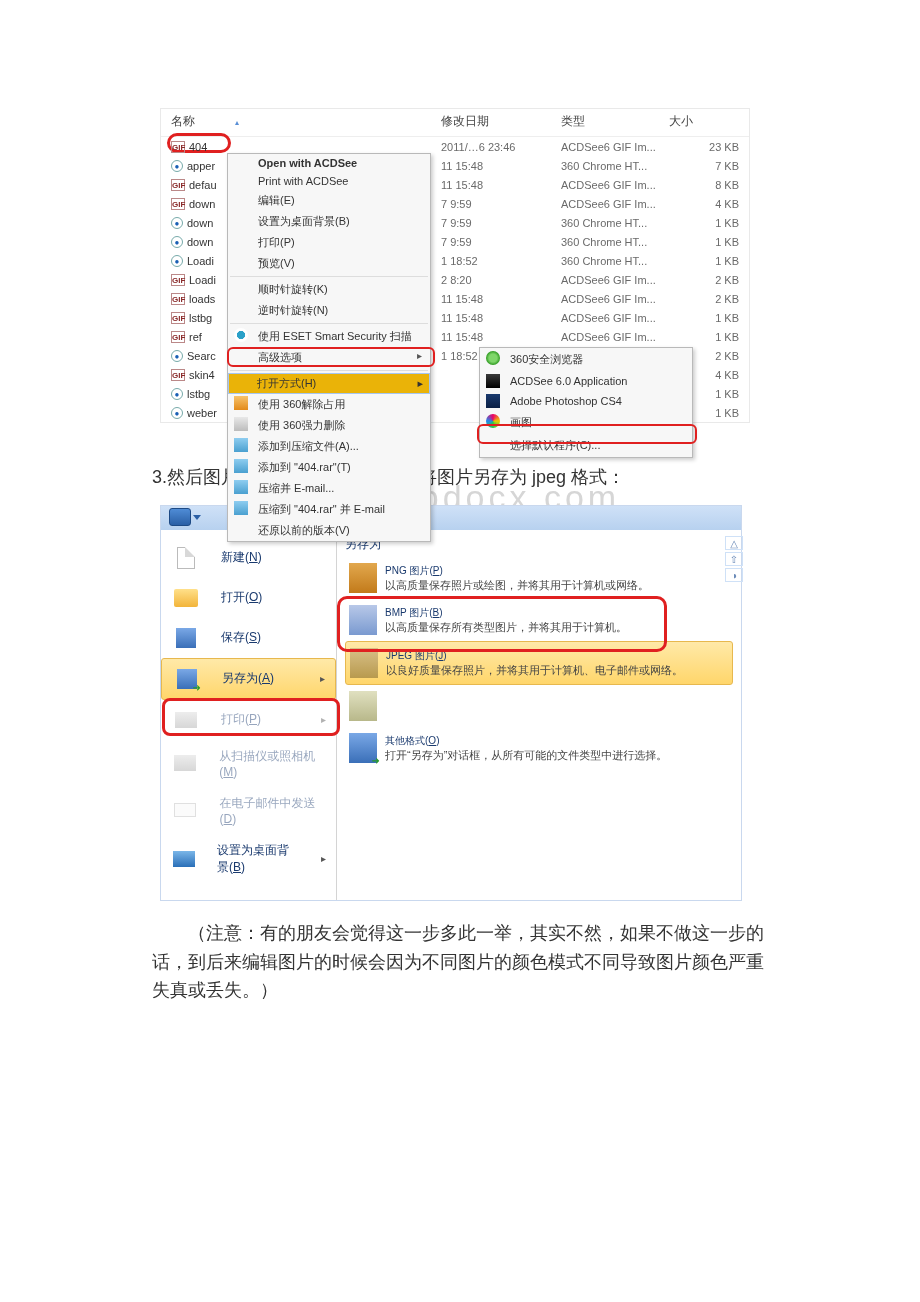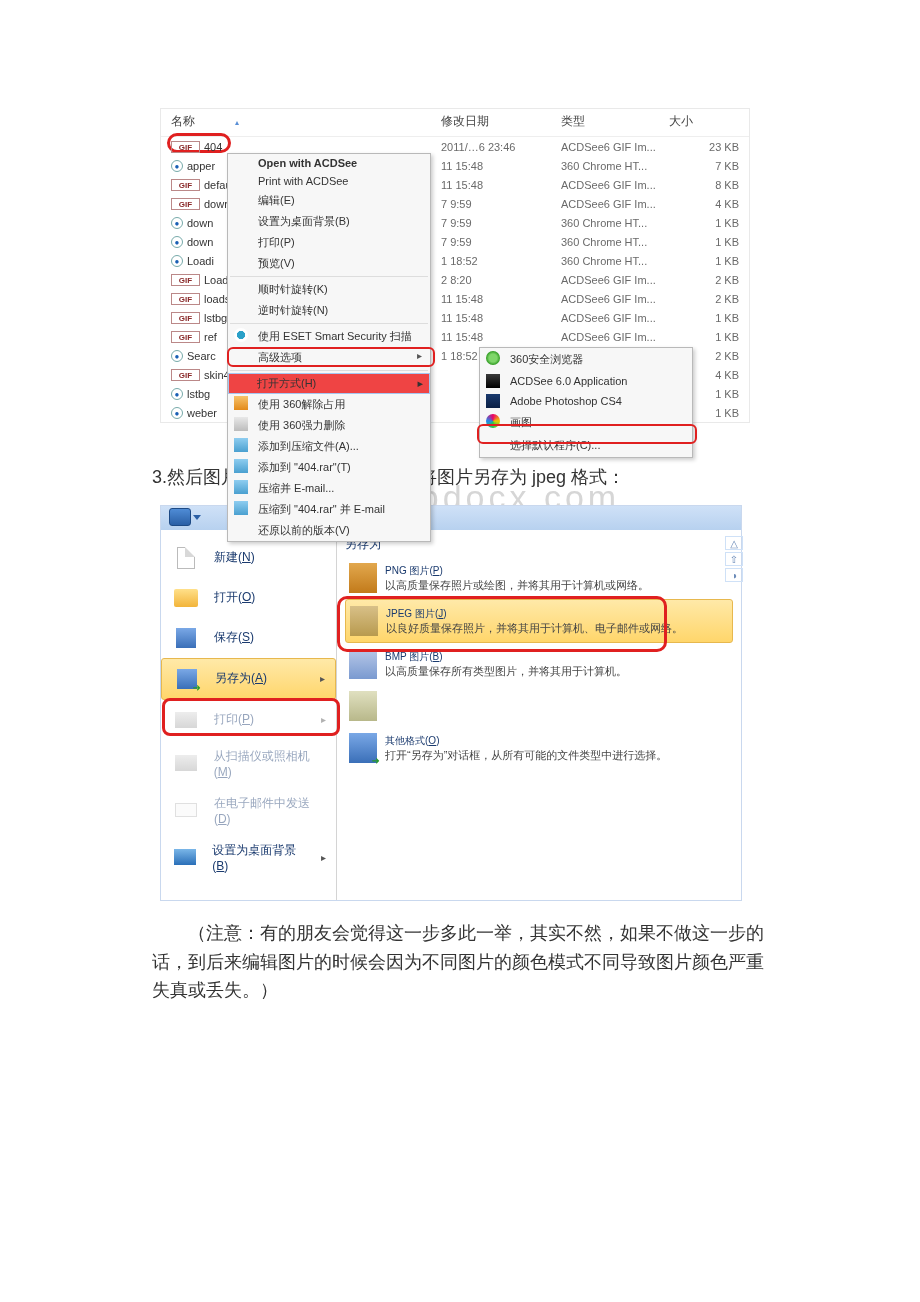--- a/index.html
+++ b/index.html
@@ -41,21 +41,21 @@
       font-size: 11px;
       color: #6a6a6a;
       padding: 2px 0 2px 10px;
       align-items: center;
       height: 19px;
     }
     .file-row .fname { display: flex; align-items: center; gap: 4px; color: #333; }
     .file-row .fsize { text-align: right; padding-right: 10px; }
     .gif-ico, .html-ico {
       display: inline-block;
-      width: 29px; height: 12px;
+      width: 14px; height: 12px;
       font-size: 8px;
       line-height: 12px;
       text-align: center;
       border: 1px solid #999;
       font-weight: bold;
     }
     .gif-ico { color: #8a2a2a; border-color: #b88; }
     .html-ico { color: #1a5fb4; border-color: #7aa; border-radius: 50%; width: 12px; }
 
     .red-circle-404 {
@@ -78,21 +78,21 @@
       box-shadow: 2px 2px 4px rgba(0,0,0,.2);
       font-size: 11px;
       z-index: 5;
     }
     .ctx-menu .mi {
       padding: 3px 8px 3px 30px;
       position: relative;
       white-space: nowrap;
     }
     .ctx-menu .hl {
-      background: #ef4444;
+      background: #eab308;
       border: 1px solid #a6c6f0;
       display: flex;
       justify-content: space-between;
       align-items: center;
       padding: 2px 6px 2px 28px;
     }
     .ctx-menu .sep { border-top: 1px solid #ddd; margin: 2px 2px; }
     .ctx-menu .sub-arrow::after { content: "▸"; float: right; color: #555; font-size: 10px; }
     .ctx-menu .mi-icon {
       position: absolute; left: 6px; top: 2px;
@@ -201,21 +201,21 @@
       height: 370px;
     }
     .fm-left {
       width: 176px;
       border-right: 1px solid #d4d4d4;
       padding: 8px 0;
     }
     .fm-left .li {
       display: flex;
       align-items: center;
-      gap: 15px;
+      gap: 22px;
       padding: 8px 10px 8px 12px;
       font-size: 12px;
       color: #1a3a6e;
       position: relative;
     }
     .fm-left .li .arw { margin-left: auto; font-size: 10px; color: #555; }
     .fm-left .li.sel {
       background: linear-gradient(#ffe9a8,#ffd66b);
       border: 1px solid #e7b84e;
       border-radius: 3px;
@@ -561,27 +561,27 @@
           <span class="arw">▸</span>
         </div>
       </div>
     <div class="fm-right">
       <h4>另存为</h4>
       <div id="fm-formats">
           <div class="fmt">
             <span class="ic2 ic-png"></span>
             <span class="txt"><span class="t1">PNG 图片(<span class="u">P</span>)</span><br>以高质量保存照片或绘图，并将其用于计算机或网络。</span>
           </div>
+          <div class="fmt">
+            <span class="ic2 ic-bmp"></span>
+            <span class="txt"><span class="t1">BMP 图片(<span class="u">B</span>)</span><br>以高质量保存所有类型图片，并将其用于计算机。</span>
+          </div>
           <div class="fmt sel">
             <span class="ic2 ic-jpeg"></span>
             <span class="txt"><span class="t1">JPEG 图片(<span class="u">J</span>)</span><br>以良好质量保存照片，并将其用于计算机、电子邮件或网络。</span>
-          </div>
-          <div class="fmt">
-            <span class="ic2 ic-bmp"></span>
-            <span class="txt"><span class="t1">BMP 图片(<span class="u">B</span>)</span><br>以高质量保存所有类型图片，并将其用于计算机。</span>
           </div>
           <div class="fmt">
             <span class="ic2 ic-gif"></span>
           </div>
           <div class="fmt">
             <span class="ic2 ic-other"></span>
             <span class="txt"><span class="t1">其他格式(<span class="u">O</span>)</span><br>打开“另存为”对话框，从所有可能的文件类型中进行选择。</span>
           </div>
         </div>
     </div>

